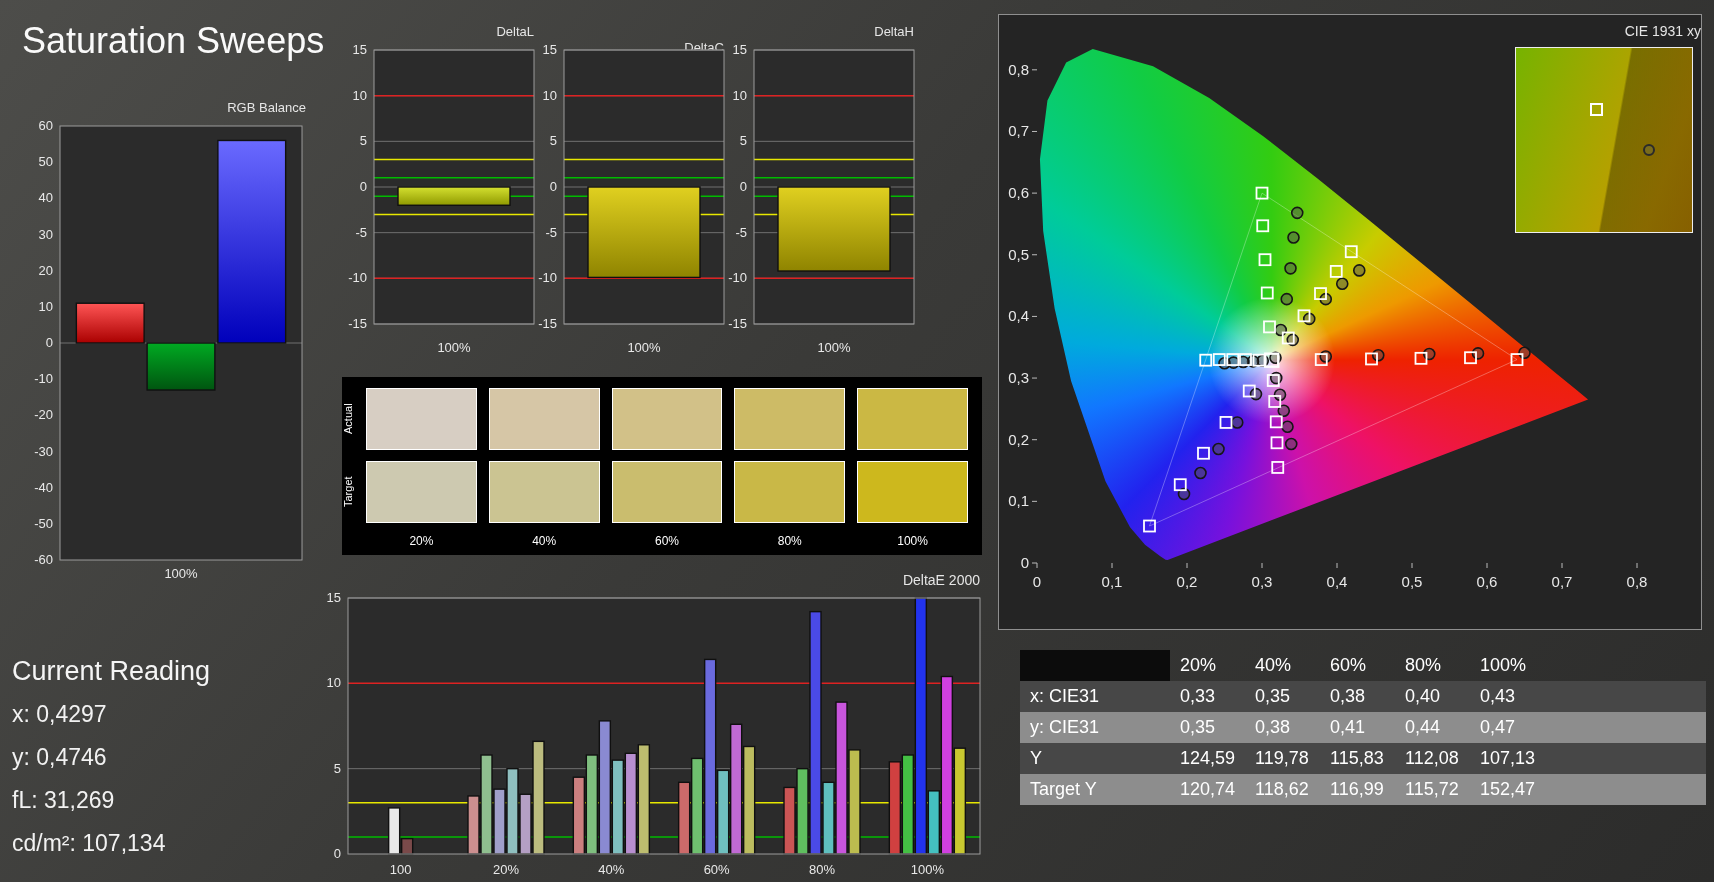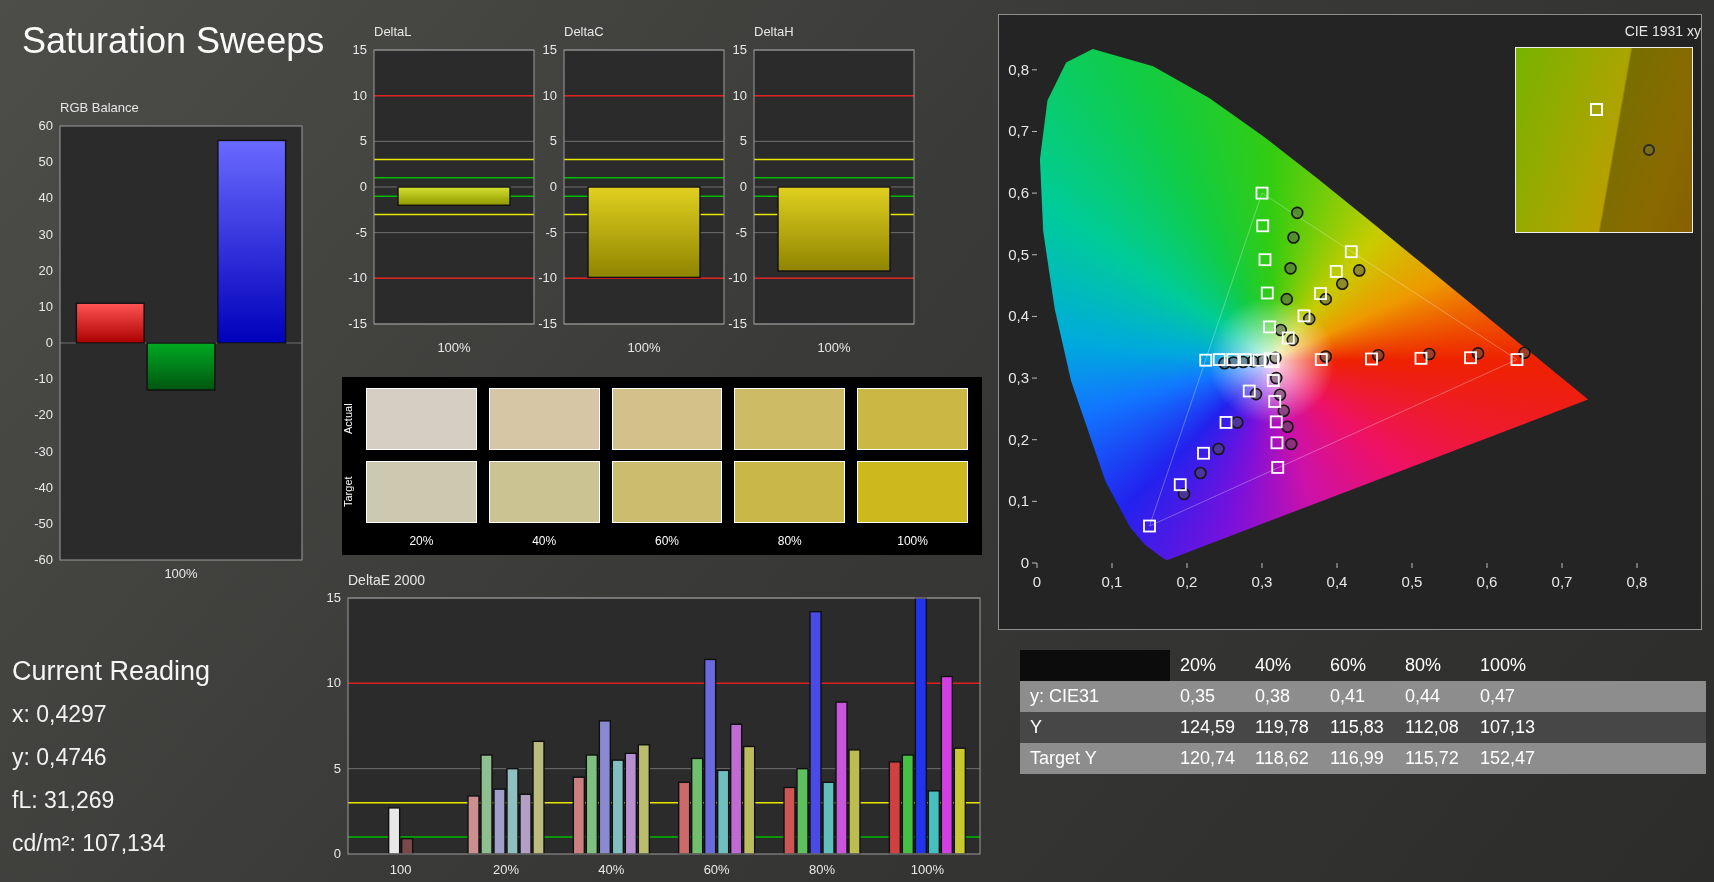--- a/index.html
+++ b/index.html
@@ -3,21 +3,21 @@
 <meta charset="utf-8">
 <style>
   *{box-sizing:border-box}
   body{margin:0;background:#1d1d1d}
   .page{position:relative;width:1714px;height:882px;overflow:hidden;
         background:linear-gradient(130deg,#4d4d4a 0%,#3a3a38 45%,#2c2c2b 100%);
         font-family:Liberation Sans, sans-serif;color:#f0f0f0}
   .page-title{position:absolute;left:22px;top:20px;font-size:36px;font-weight:400;color:#fafafa}
   .chart{position:absolute}
   .chart svg{display:block}
-  .chart-title{position:absolute;text-align:left;font-size:13px;color:#e6e6e6}
+  .chart-title{position:absolute;text-align:right;font-size:13px;color:#e6e6e6}
   .big-chart-title{font-size:14px}
   
   .swatch-panel{position:absolute;left:342px;top:377px;width:640px;height:178px;background:#000;display:flex}
   .swatch-rowlabels{position:relative;width:22px}
   .swatch-rowlabel{position:absolute;left:0;width:22px;text-align:center;color:#fff;font-size:11px;
                    writing-mode:vertical-rl;transform:rotate(180deg);height:62px}
   .swatch-grid{flex:1;display:grid;grid-template-columns:repeat(5,1fr);grid-template-rows:62px 62px 18px;
                column-gap:12px;row-gap:11px;padding:11px 14px 0 2px}
   .swatch{border:1px solid #fff}
   .swatch-col-label{color:#fff;font-size:12px;text-align:center}
@@ -131,21 +131,21 @@
             <stop offset="0%" stop-color="#d4e030"></stop>
             <stop offset="100%" stop-color="#8f9900"></stop>
           </linearGradient>
         </defs>
         <rect x="68" y="145" width="112" height="18.26666666666665" fill="url(#deltaL_g0)" stroke="#101010" stroke-width="1.4"></rect>
         <text x="124" y="310" fill="#e8e8e8" font-size="13" text-anchor="middle">100%</text>
         <rect x="44" y="8" width="160" height="274" fill="none" stroke="#9b9b9b"></rect>
       </svg>
     </div>
 
-  <div class="chart-title" style="left:564px;top:24px;width:160px">DeltaC</div>
+  <div class="chart-title" style="left:564px;top:40px;width:160px">DeltaC</div>
   <div class="chart" style="left:520px;top:42px;width:212px;height:318px">
       <svg width="212" height="318">
         <rect x="44" y="8" width="160" height="274" fill="#2b2b2b"></rect>
         <line x1="44" x2="204" y1="282" y2="282" stroke="#707070" stroke-width="1"></line>
         <line x1="44" x2="204" y1="236.33333333333334" y2="236.33333333333334" stroke="#707070" stroke-width="1"></line>
         <line x1="44" x2="204" y1="190.66666666666666" y2="190.66666666666666" stroke="#707070" stroke-width="1"></line>
         <line x1="44" x2="204" y1="145" y2="145" stroke="#707070" stroke-width="1"></line>
         <line x1="44" x2="204" y1="99.33333333333333" y2="99.33333333333333" stroke="#707070" stroke-width="1"></line>
         <line x1="44" x2="204" y1="53.666666666666664" y2="53.666666666666664" stroke="#707070" stroke-width="1"></line>
         <line x1="44" x2="204" y1="8" y2="8" stroke="#707070" stroke-width="1"></line>
@@ -414,20 +414,29 @@
           <th class="corner" style="width: 150px;"></th>
           <th style="width: 75px;">20%</th>
           <th style="width: 75px;">40%</th>
           <th style="width: 75px;">60%</th>
           <th style="width: 75px;">80%</th>
           <th style="width: 75px;">100%</th>
           <th></th>
         </tr>
       </thead>
       <tbody>
+        <tr class="dark">
+          <td>x: CIE31</td>
+          <td>0,33</td>
+          <td>0,35</td>
+          <td>0,38</td>
+          <td>0,40</td>
+          <td>0,43</td>
+          <td></td>
+        </tr>
         <tr class="light">
           <td>y: CIE31</td>
           <td>0,35</td>
           <td>0,38</td>
           <td>0,41</td>
           <td>0,44</td>
           <td>0,47</td>
           <td></td>
         </tr>
         <tr class="dark">

